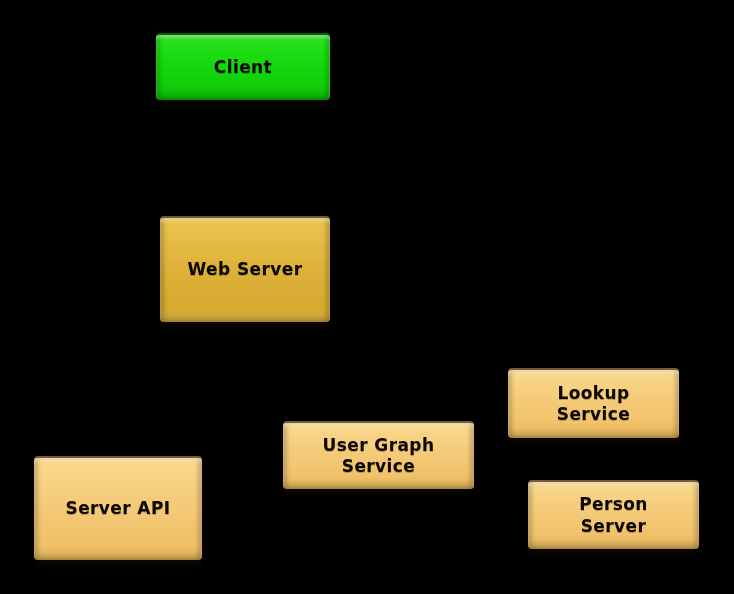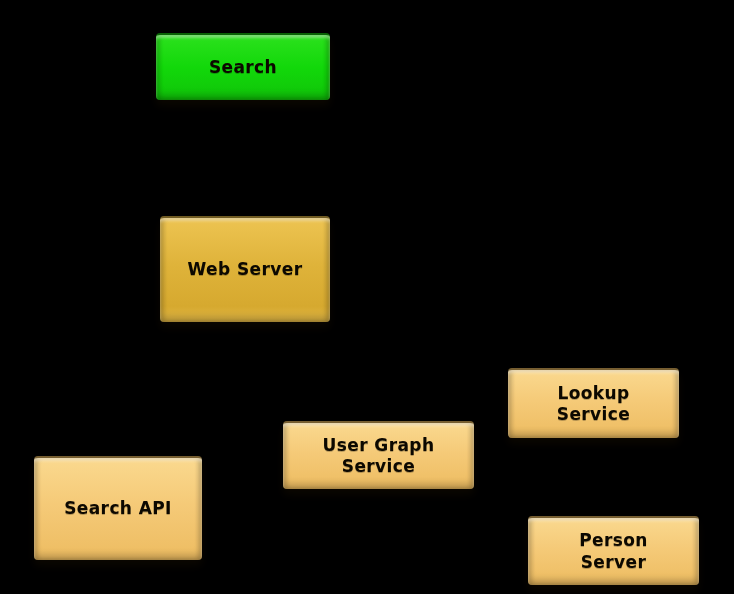--- a/index.html
+++ b/index.html
@@ -53,39 +53,39 @@
     white-space: pre-line;
     text-shadow: 0 1px 0 rgba(0, 0, 0, 0.25);
   }
 </style>
 </head>
 <body>
 
 <div class="canvas">
 
   <div class="node node--green" style="left:156px; top:33px; width:174px; height:67px;">
-    <span class="node-label">Search</span>
+    <span class="node-label">Client</span>
   </div>
 
   <div class="node node--gold" style="left:160px; top:216px; width:170px; height:106px;justify-content:center;">
     <span class="node-label">Web Server</span>
   </div>
 
   <div class="node node--tan" style="left:34px; top:456px; width:168px; height:104px;">
-    <span class="node-label">Search API</span>
+    <span class="node-label">Server API</span>
   </div>
 
   <div class="node node--tan" style="left:283px; top:421px; width:191px; height:68px;">
     <span class="node-label">User Graph
 Service</span>
   </div>
 
   <div class="node node--tan" style="left:508px; top:368px; width:171px; height:70px;">
     <span class="node-label">Lookup
 Service</span>
   </div>
 
-  <div class="node node--tan" style="left:528px; top:480px; width:171px; height:69px;margin-top:36px;">
+  <div class="node node--tan" style="left:528px; top:480px; width:171px; height:69px;">
     <span class="node-label">Person
 Server</span>
   </div>
 
 </div>
 
 </body></html>

